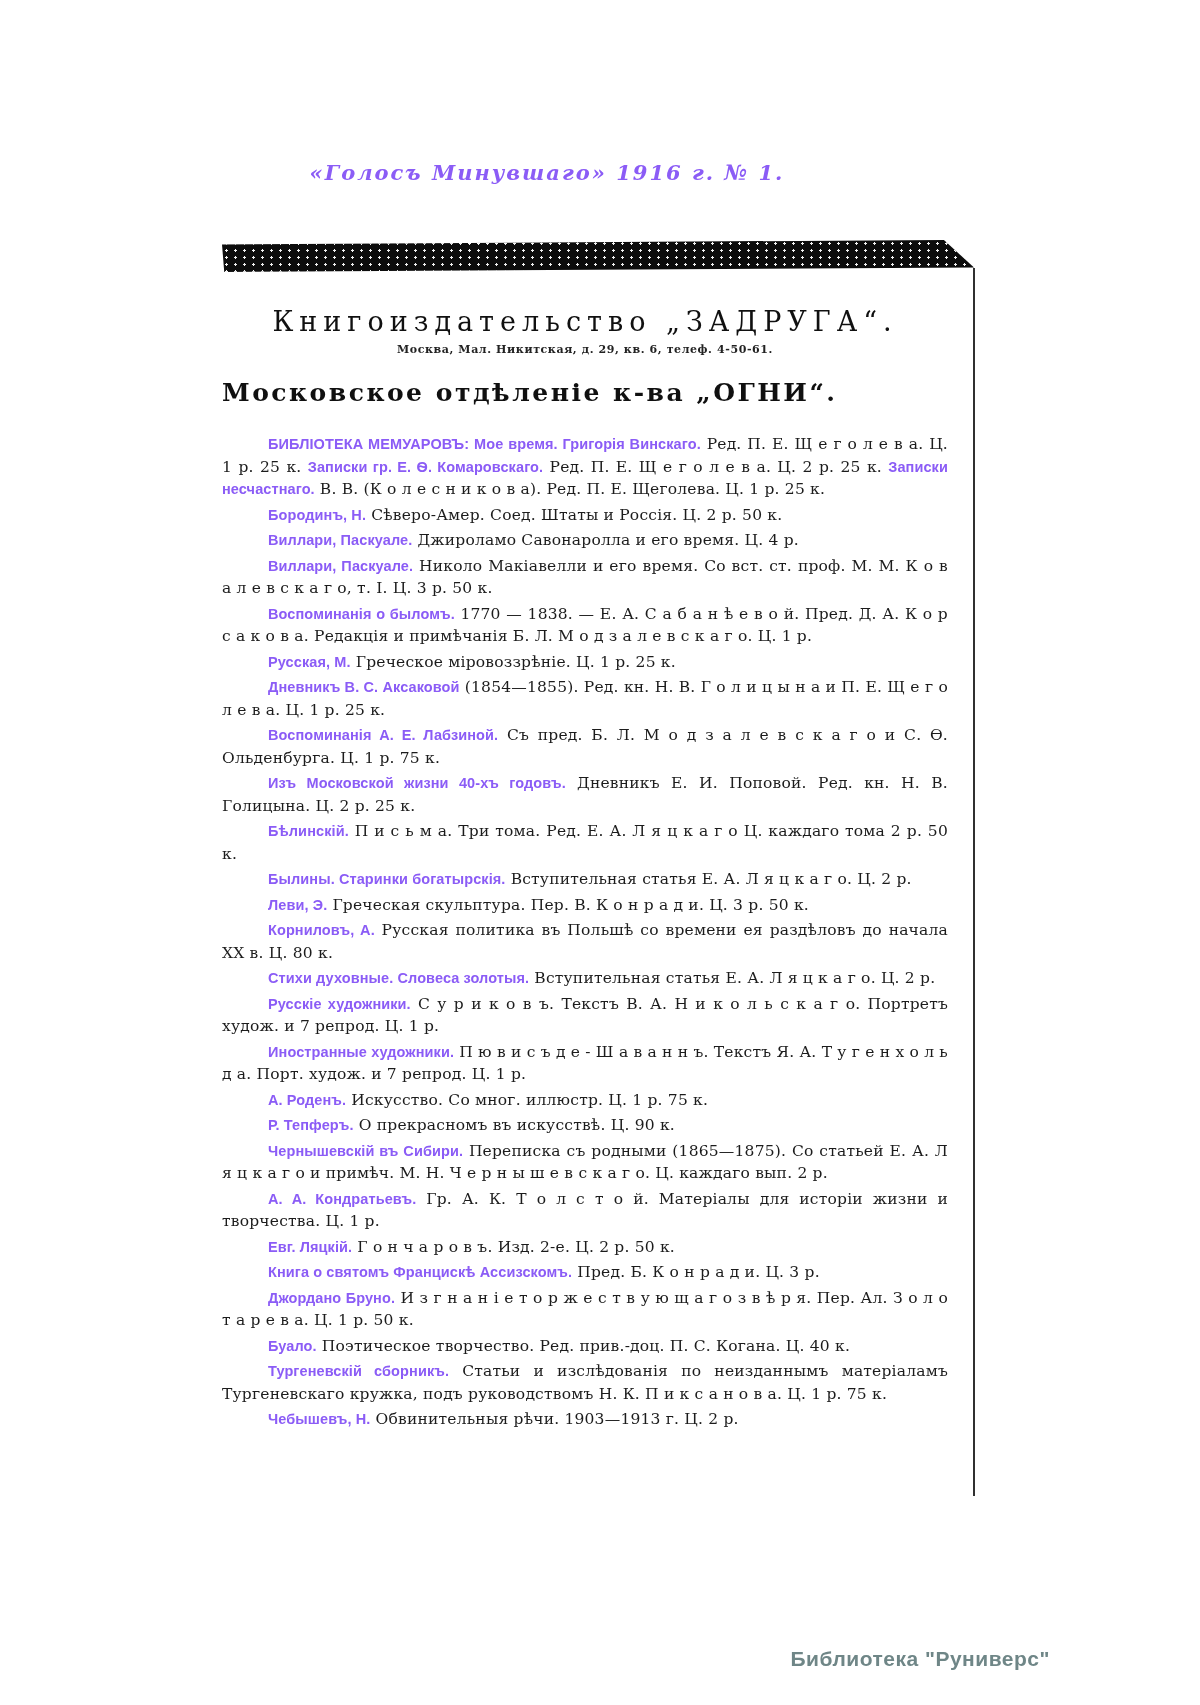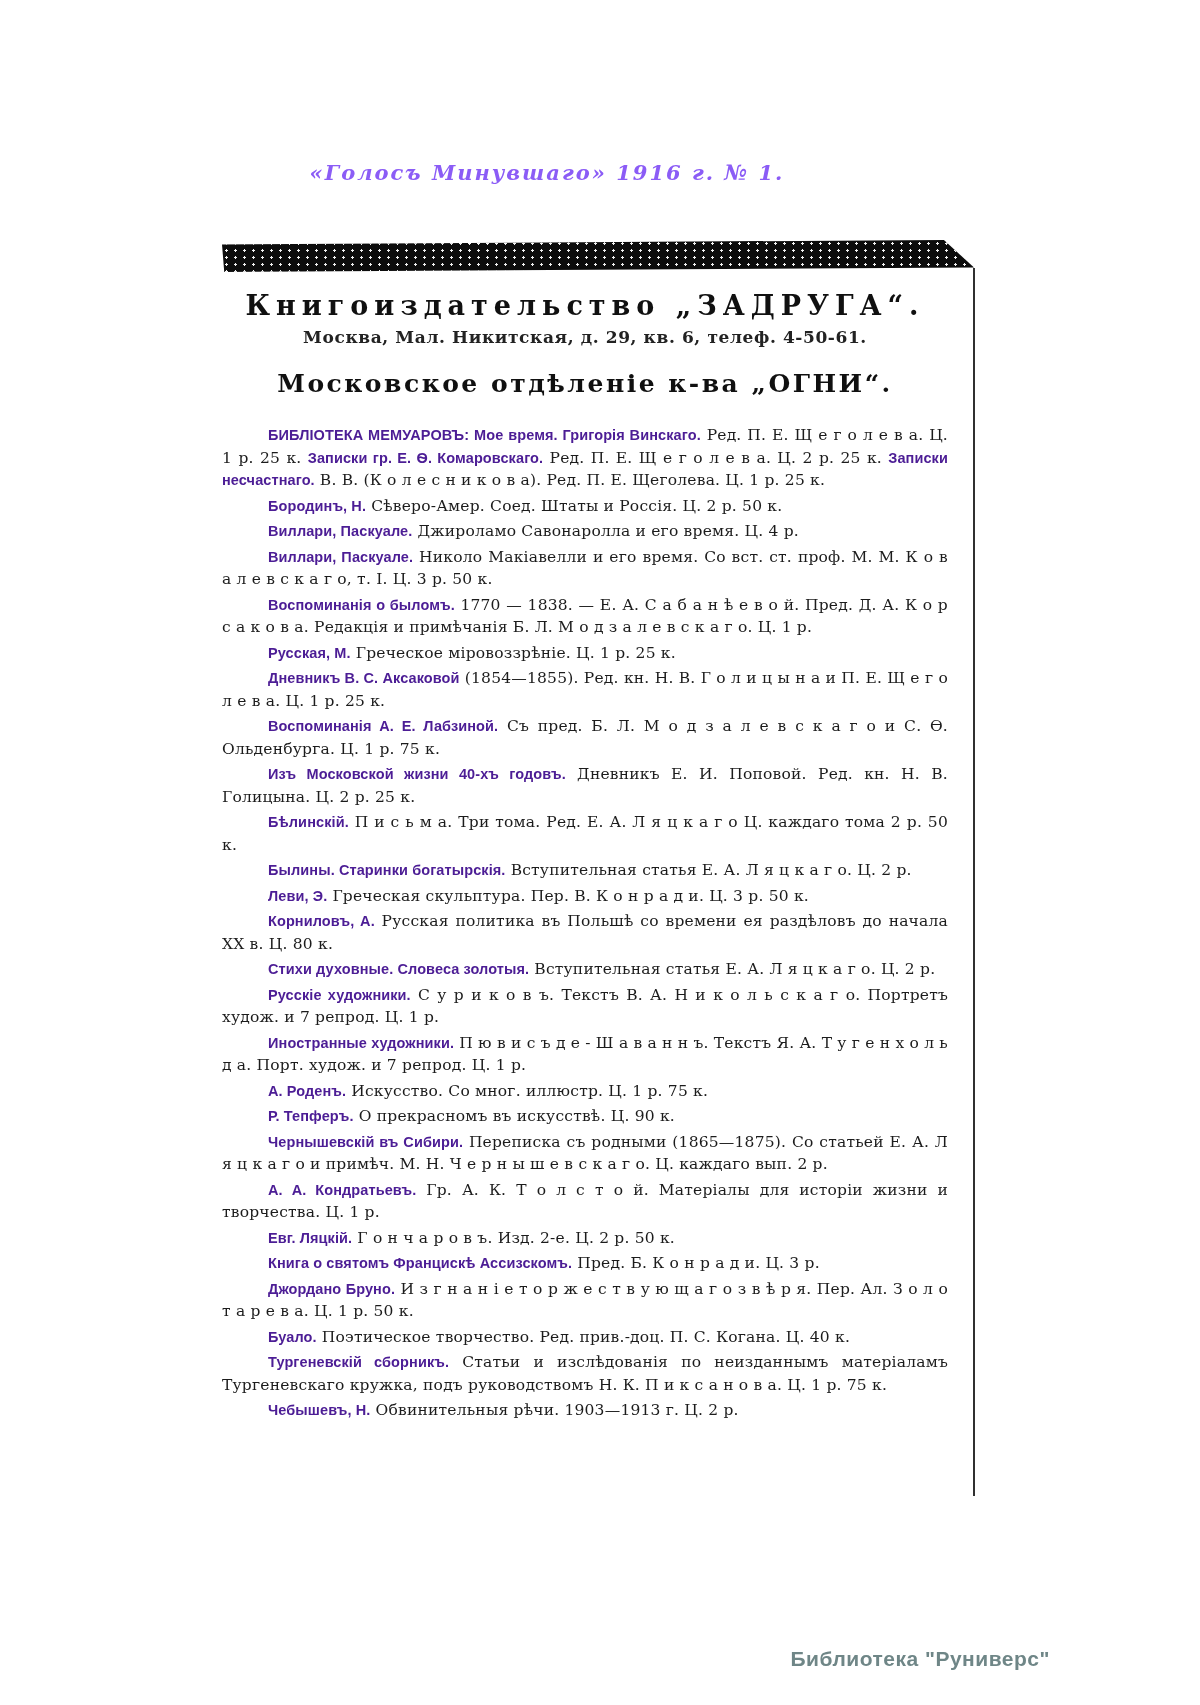--- a/index.html
+++ b/index.html
@@ -48,41 +48,41 @@
     height: 1228px;
     background: #303030;
   }
   .content {
     position: absolute;
     left: 222px;
     top: 290px;
     width: 726px;
   }
   .publisher-name {
-    margin: 0 0 6px 0;
+    margin: 16px 0 6px 0;
     text-align: center;
     font-family: "DejaVu Serif", serif;
-    font-weight: bold;
+    font-weight: normal;
     font-size: 27px;
     letter-spacing: 6px;
     color: #101010;
     white-space: nowrap;
   }
   .publisher-address {
     text-align: center;
     font-family: "DejaVu Serif", serif;
     font-weight: bold;
-    font-size: 17px;
+    font-size: 11px;
     letter-spacing: 0.6px;
     color: #222;
     margin-bottom: 22px;
   }
   .section-heading {
     margin: 0 0 26px 0;
-    text-align: center;
+    text-align: left;
     font-family: "DejaVu Serif", serif;
     font-weight: bold;
     font-size: 25px;
     letter-spacing: 2.5px;
     color: #101010;
     white-space: nowrap;
   }
   .entries {
     text-align: justify;
   }
@@ -92,21 +92,21 @@
     font-size: 15.5px;
     line-height: 22.5px;
     letter-spacing: 0.2px;
     color: #1c1c1c;
   }
   .entry b {
     font-family: "Liberation Sans", sans-serif;
     font-weight: 700;
     font-size: 14.5px;
     letter-spacing: 0.1px;
-    color: #4c1d95;
+    color: #8b5cf6;
   }
   .watermark {
     position: absolute;
     right: 150px;
     bottom: 34px;
     font-family: "Liberation Sans", sans-serif;
     font-weight: 700;
     font-size: 21px;
     letter-spacing: 0.5px;
   }

